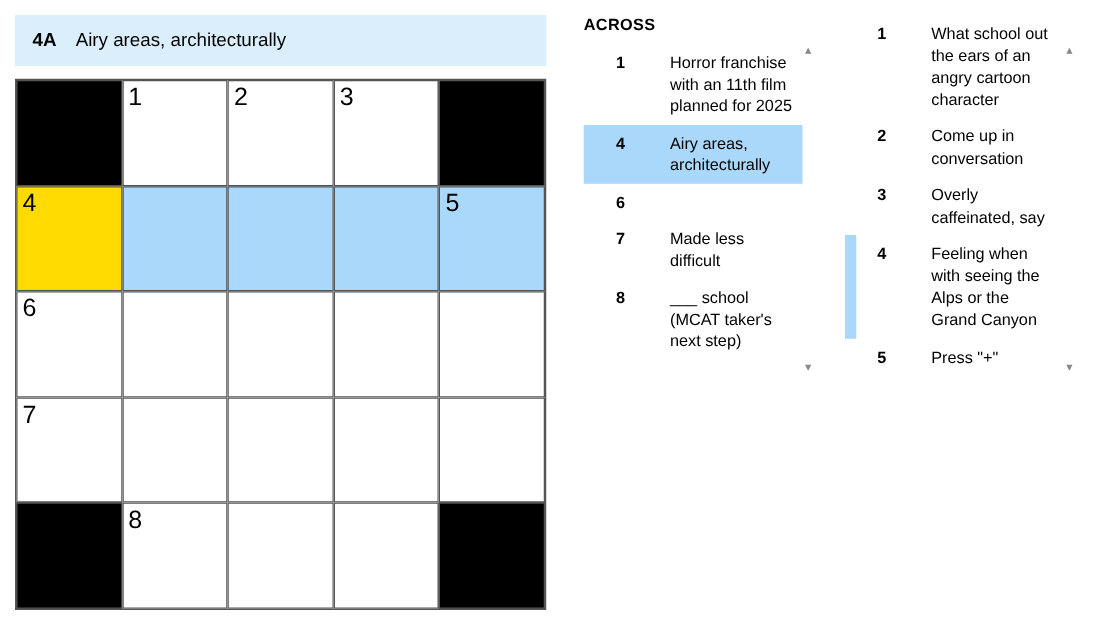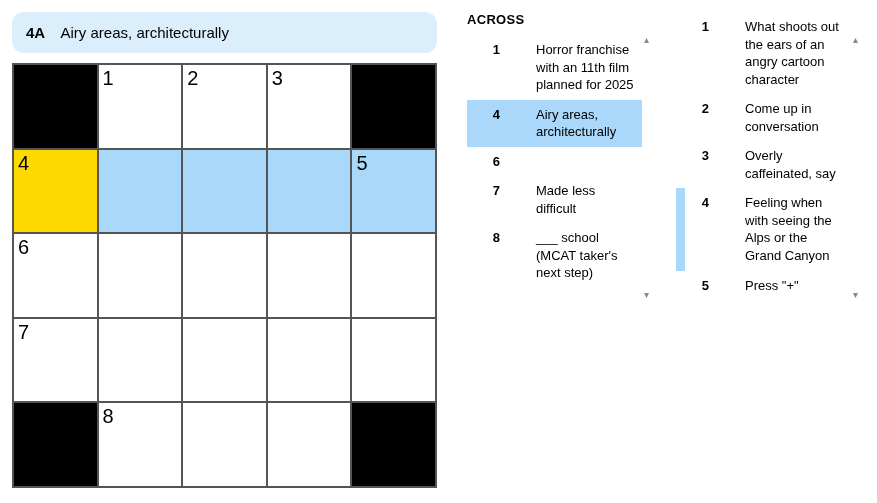--- a/index.html
+++ b/index.html
@@ -16,21 +16,20 @@
     align-items: flex-start;
   }
   .left {
     flex: 0 0 425px;
   }
   .clue-bar {
     background: #dbeefb;
     padding: 12px 14px;
     font-size: 15px;
     margin-bottom: 10px;
-    border-radius: 12px;
   }
   .clue-bar .num {
     font-weight: bold;
     margin-right: 12px;
   }
   .grid {
     display: grid;
     grid-template-columns: repeat(5, 1fr);
     grid-template-rows: repeat(5, 1fr);
     width: 425px;
@@ -186,21 +185,21 @@
       <div class="scroll-arrows">
         <span>▴</span>
         <span>▾</span>
       </div>
     </div>
 
     <div class="list-col">
       <div id="down-list">
           <div class="clue-item">
             <span class="cn">1</span>
-            <span class="ct">What shoots out the ears of an angry cartoon character</span>
+            <span class="ct">What school out the ears of an angry cartoon character</span>
           </div>
           <div class="clue-item">
             <span class="cn">2</span>
             <span class="ct">Come up in conversation</span>
           </div>
           <div class="clue-item">
             <span class="cn">3</span>
             <span class="ct">Overly caffeinated, say</span>
           </div>
           <div class="clue-item rel">

